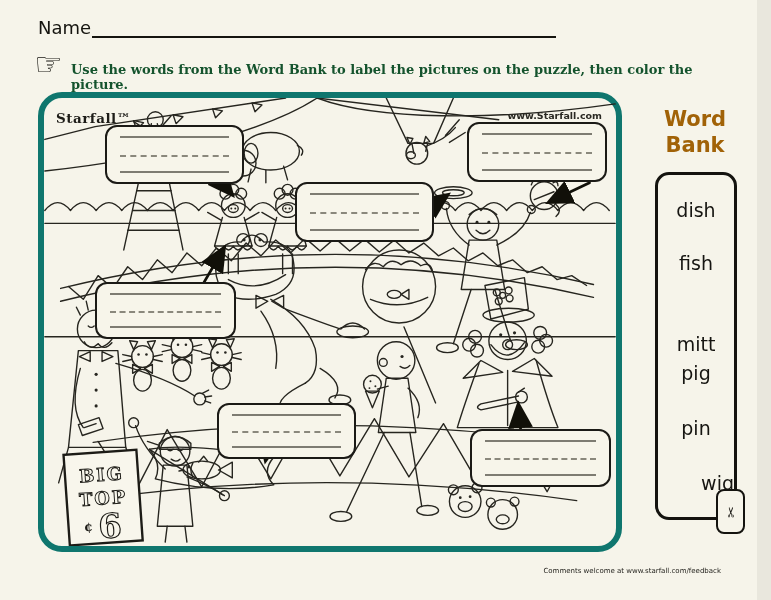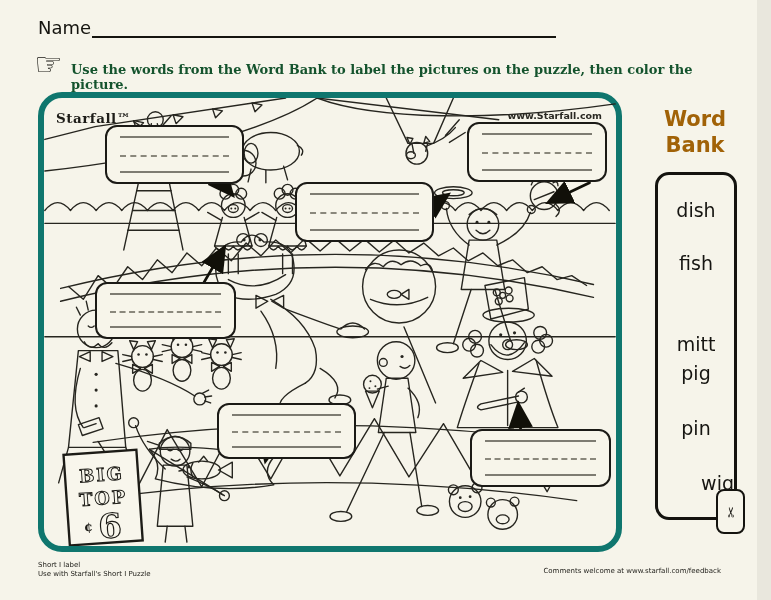--- a/index.html
+++ b/index.html
@@ -408,19 +408,15 @@
     <div class="wb-word wb-w2">mitt</div>
     <div class="wb-word wb-w3">pig</div>
     <div class="wb-word wb-w4">pin</div>
     <div class="wb-word wb-w5">wig</div>
   </div>
 
   <div class="scissors-badge">
     <span>✂</span>
   </div>
 
-  <div class="foot-left">
-    <div>Short I label</div>
-    <div>Use with Starfall's Short I Puzzle</div>
-  </div>
   <div class="foot-right">Comments welcome at www.starfall.com/feedback</div>
 
 </div>
 
 </body></html>

